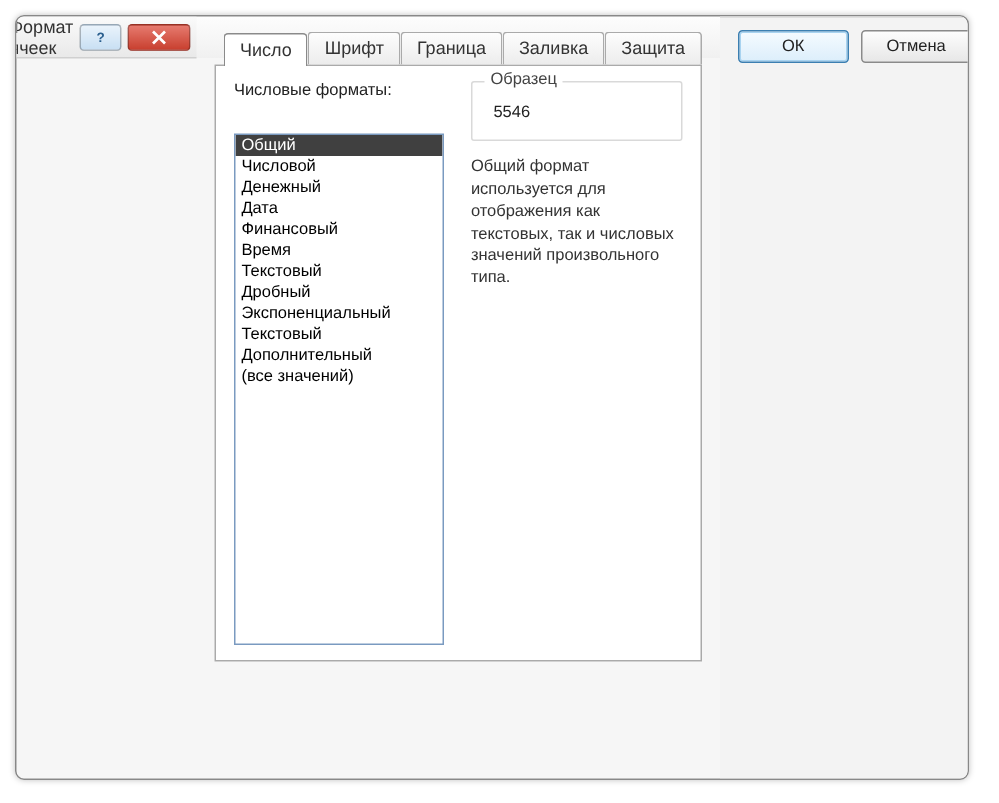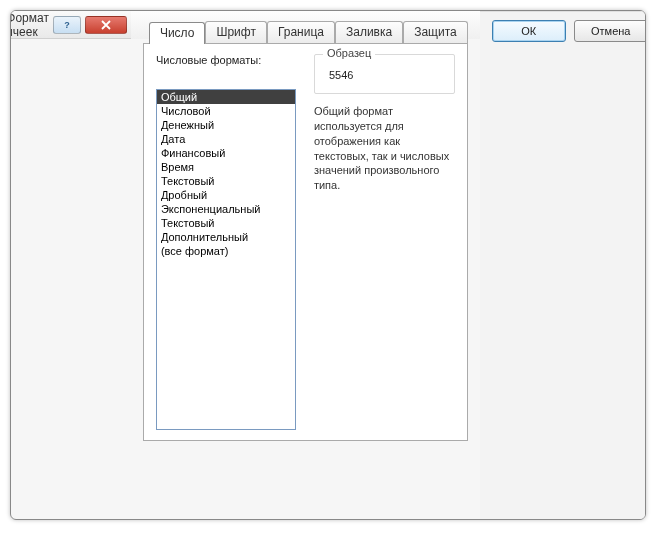--- a/index.html
+++ b/index.html
@@ -151,21 +151,21 @@
             <div class="item">Числовой</div>
             <div class="item">Денежный</div>
             <div class="item">Дата</div>
             <div class="item">Финансовый</div>
             <div class="item">Время</div>
             <div class="item">Текстовый</div>
             <div class="item">Дробный</div>
             <div class="item">Экспоненциальный</div>
             <div class="item">Текстовый</div>
             <div class="item">Дополнительный</div>
-            <div class="item">(все формат)</div>
+            <div class="item">(все значений)</div>
           </div>
       </div>
       <div class="right">
         <div class="sample-group">
           <span class="legend">Образец</span>
           <div class="sample-value">5546</div>
         </div>
         <div class="desc">Общий формат используется для отображения как текстовых, так и числовых значений произвольного типа.</div>
       </div>
     </div>

